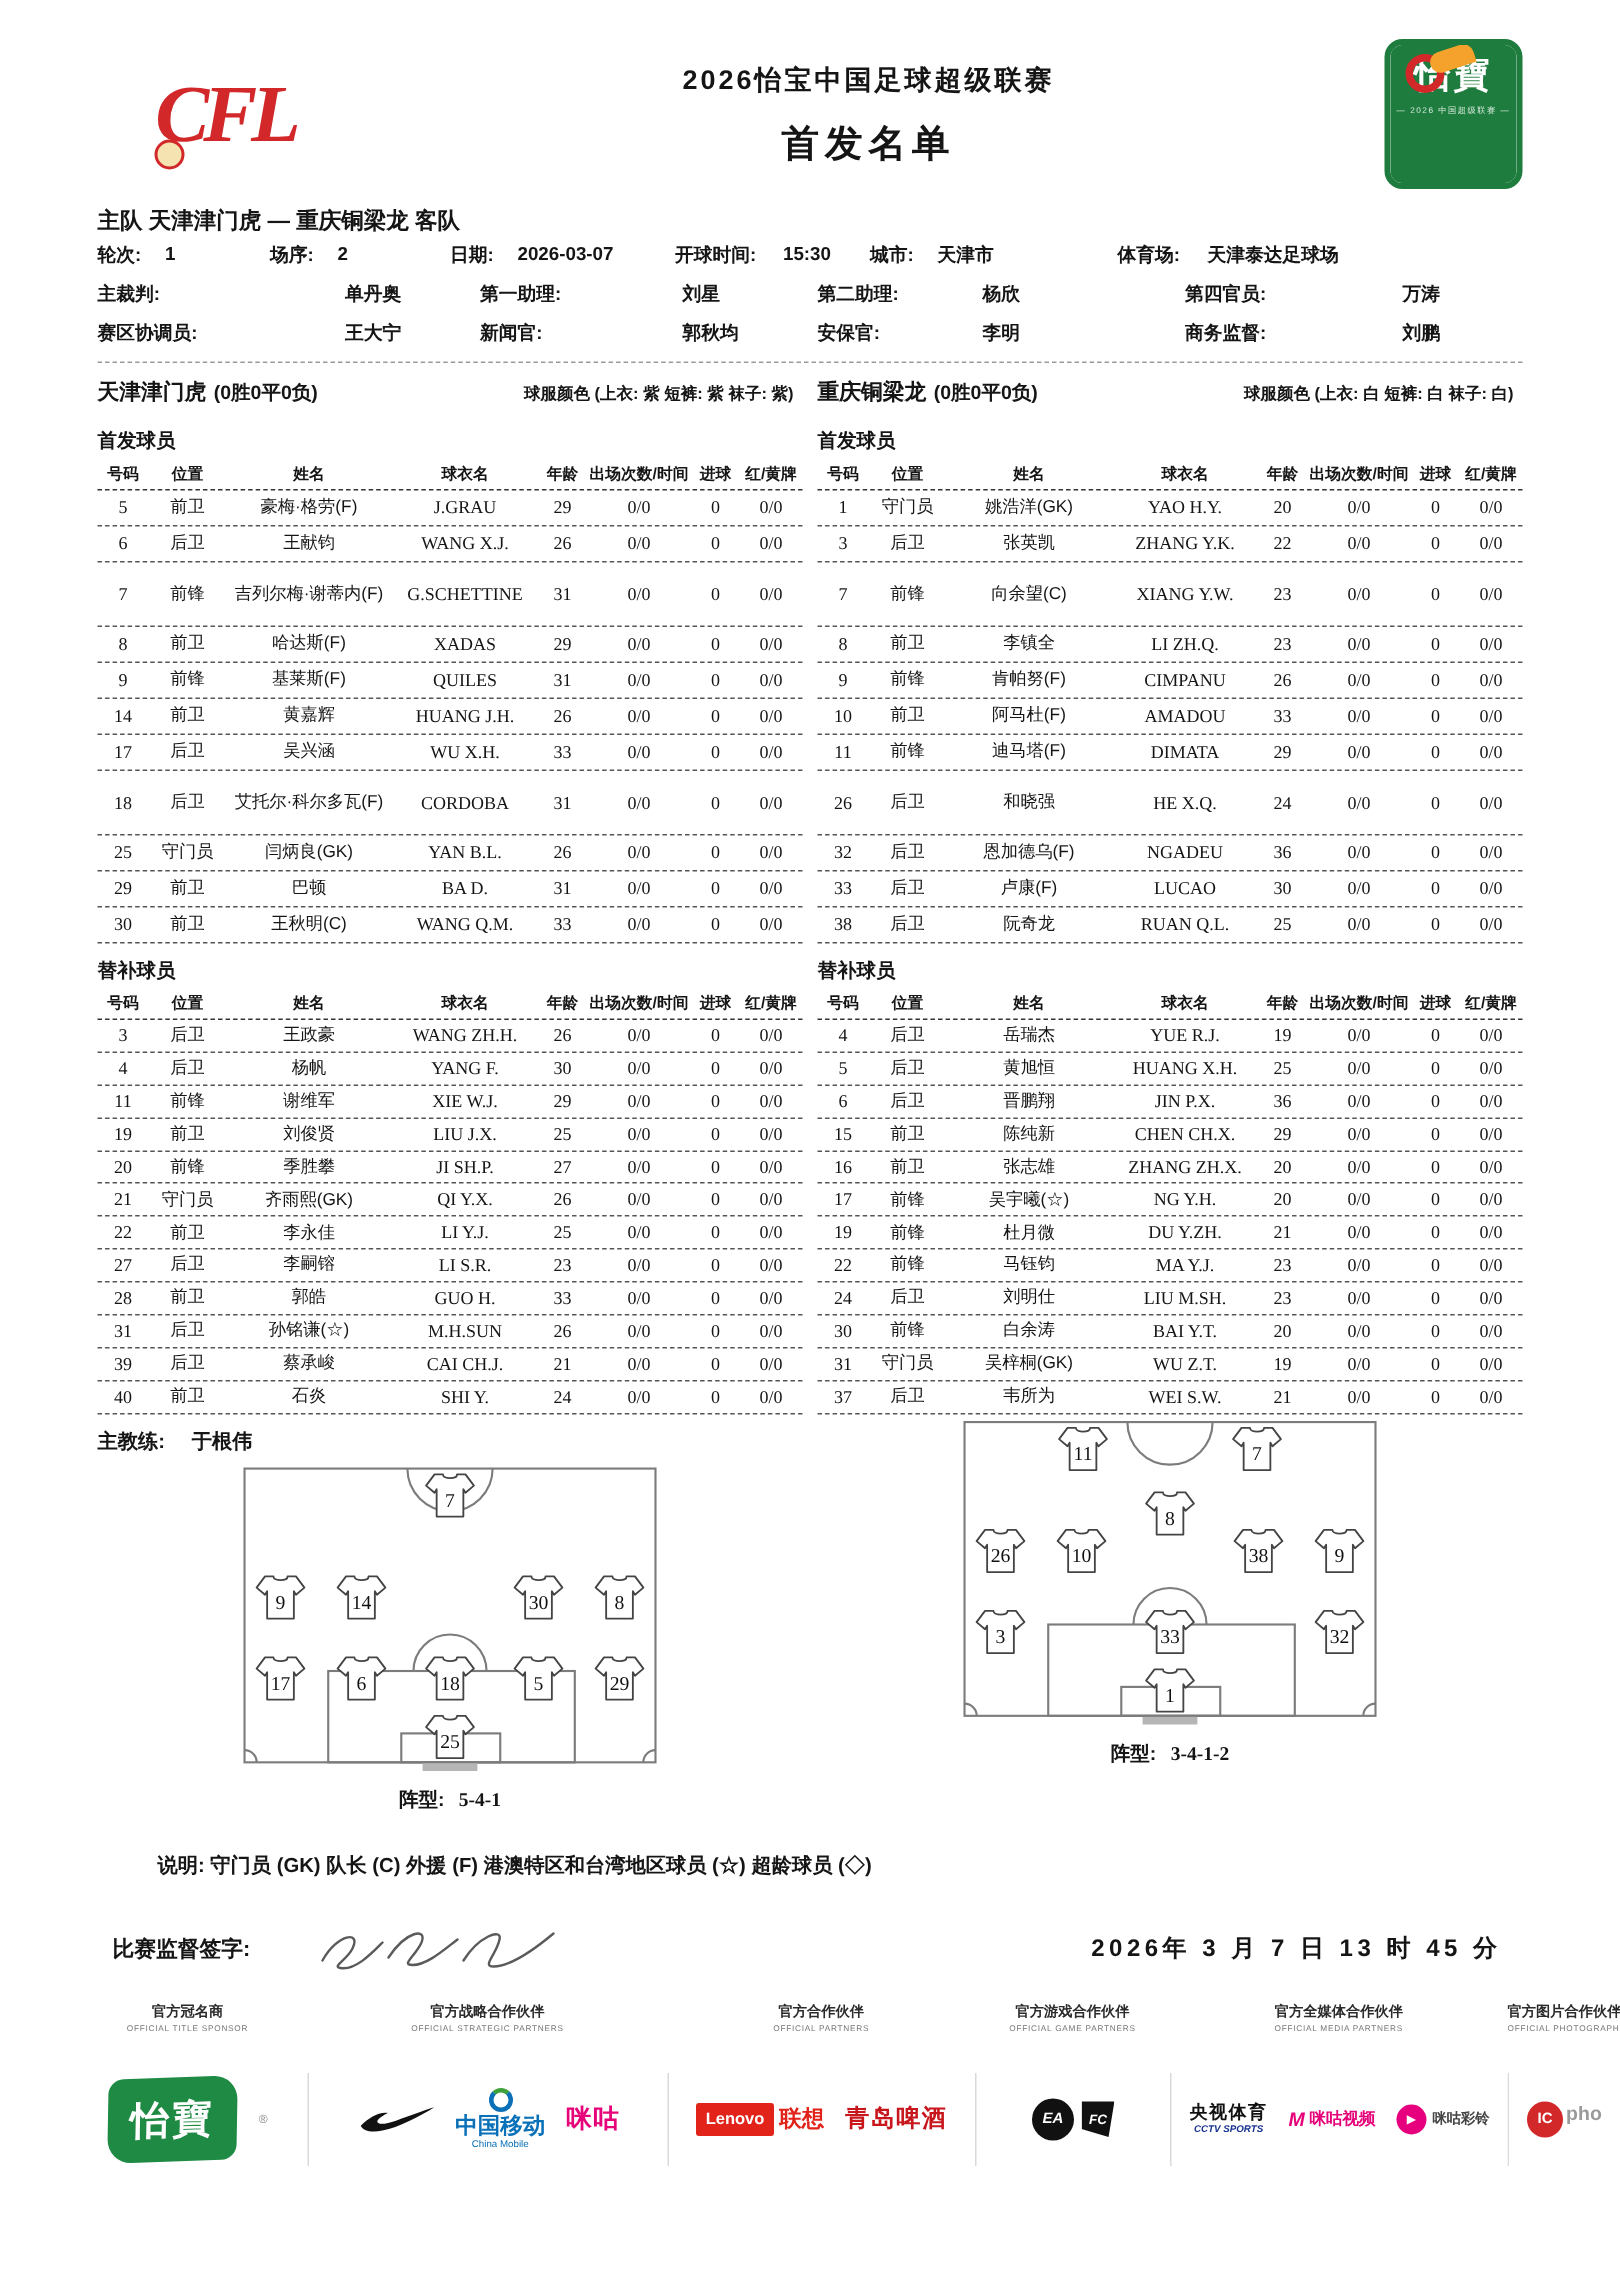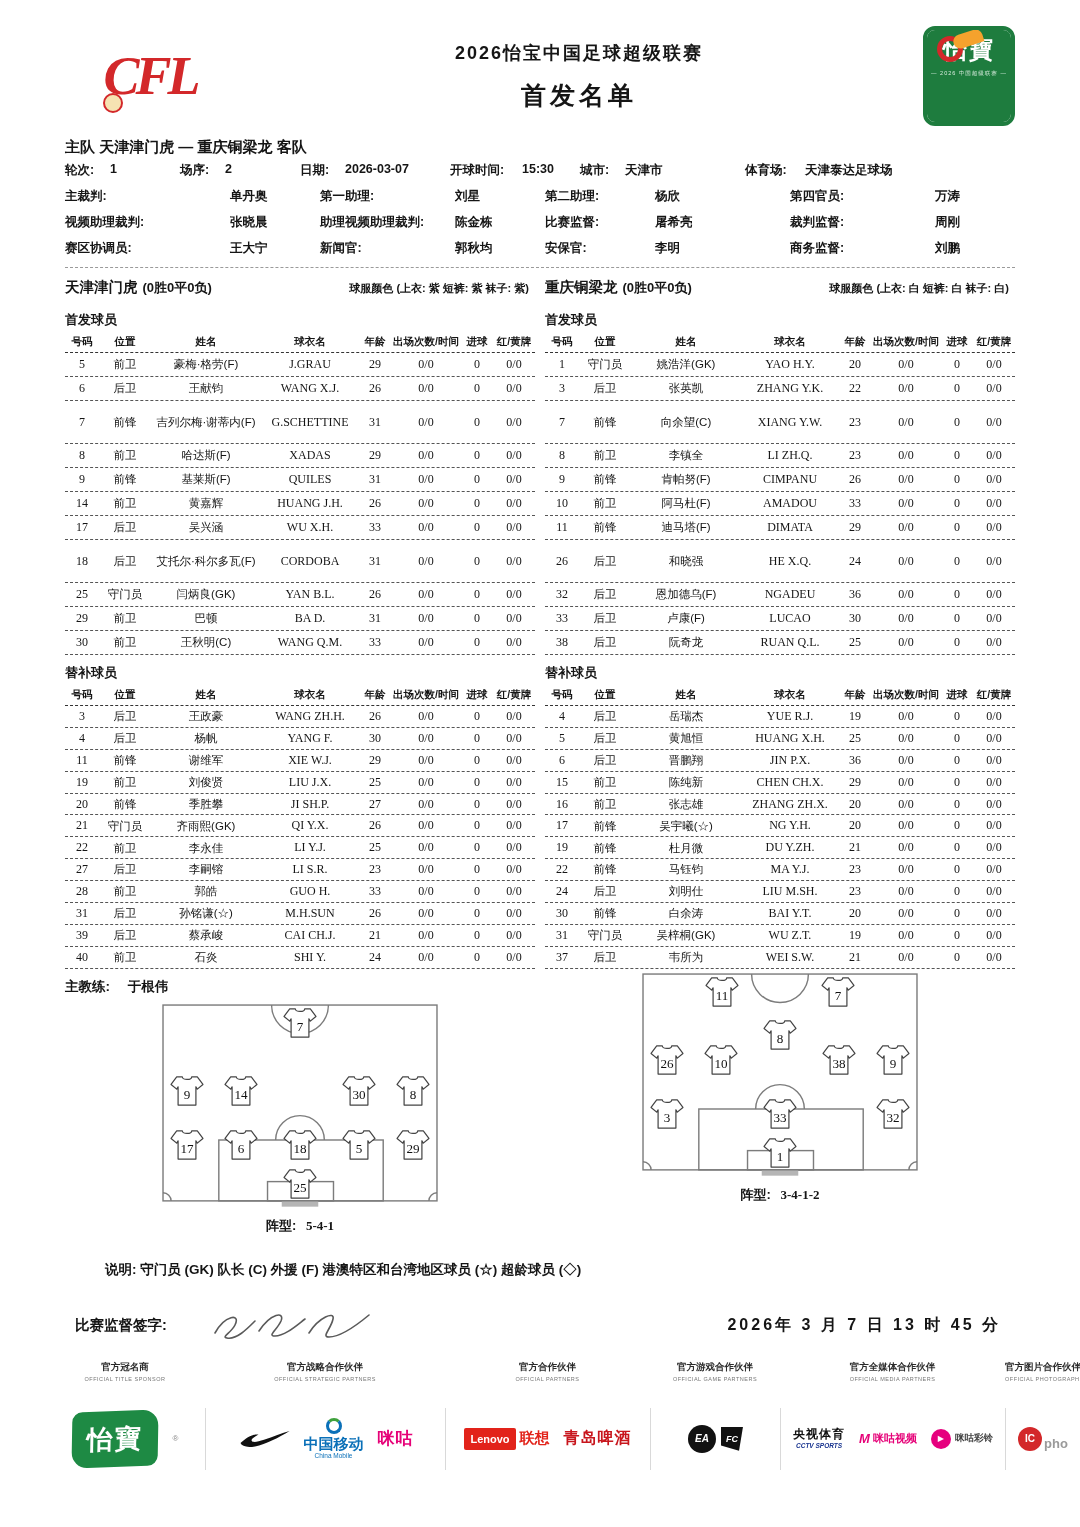--- a/index.html
+++ b/index.html
@@ -126,21 +126,21 @@
   .cctv-stack{display:flex;flex-direction:column;align-items:center;line-height:1.15;}
   .cctv-cn{font-size:12px;font-weight:900;color:#111;letter-spacing:1px;}
   .cctv-en{font-size:6.5px;font-weight:bold;font-style:italic;color:#17338f;}
   .mv-wrap{display:flex;align-items:center;gap:3px;}
   .migu-m{font-size:13px;font-weight:900;color:#e60278;font-style:italic;}
   .mv-txt{font-size:11px;font-weight:bold;color:#e60278;}
   .mr-wrap{display:flex;align-items:center;gap:4px;}
   .migu-play{width:20px;height:20px;border-radius:50%;background:#e6007e;color:#fff;display:flex;
     align-items:center;justify-content:center;font-size:8px;}
   .mr-txt{font-size:9.5px;font-weight:bold;color:#444;}
-  .ic-wrap{display:flex;align-items:flex-end;gap:2px;}
+  .ic-wrap{display:flex;align-items:flex-start;gap:2px;}
   .ic-circle{width:24px;height:24px;border-radius:50%;background:#d3282a;color:#fff;display:flex;
     align-items:center;justify-content:center;font-size:10px;font-weight:bold;}
   .ic-txt{font-size:13px;font-weight:bold;color:#9a9a9a;}
 </style>
 </head>
 <body>
 
 <div class="page">
 
   <div class="hdr">
@@ -201,38 +201,20 @@
         <span class="lab">第一助理:</span>
         <span class="val">刘星</span>
       </span>
       <span class="pair">
         <span class="lab">第二助理:</span>
         <span class="val">杨欣</span>
       </span>
       <span class="pair">
         <span class="lab">第四官员:</span>
         <span class="val">万涛</span>
-      </span>
-    </div>
-  <div class="off-row">
-      <span class="pair">
-        <span class="lab">视频助理裁判:</span>
-        <span class="val">张晓晨</span>
-      </span>
-      <span class="pair">
-        <span class="lab">助理视频助理裁判:</span>
-        <span class="val">陈金栋</span>
-      </span>
-      <span class="pair">
-        <span class="lab">比赛监督:</span>
-        <span class="val">屠希亮</span>
-      </span>
-      <span class="pair">
-        <span class="lab">裁判监督:</span>
-        <span class="val">周刚</span>
       </span>
     </div>
   <div class="off-row">
       <span class="pair">
         <span class="lab">赛区协调员:</span>
         <span class="val">王大宁</span>
       </span>
       <span class="pair">
         <span class="lab">新闻官:</span>
         <span class="val">郭秋均</span>

